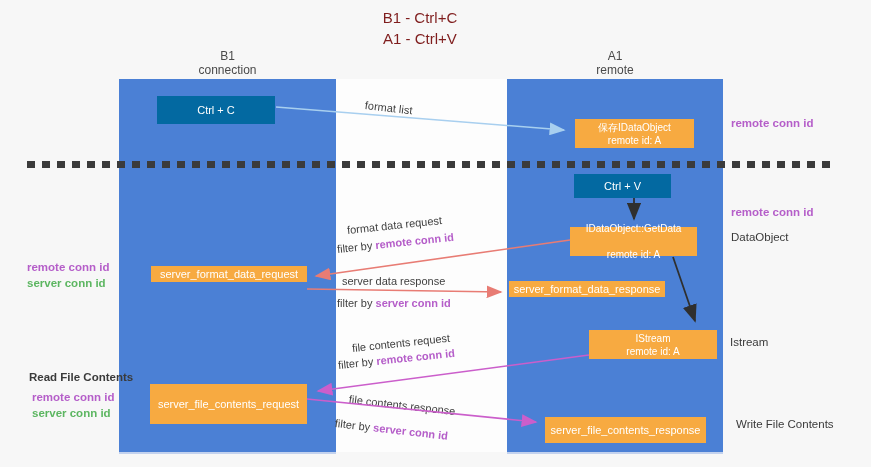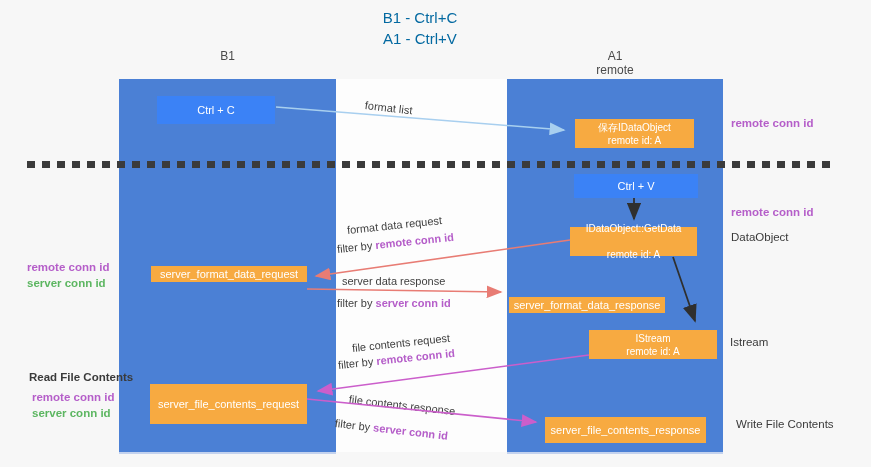--- a/index.html
+++ b/index.html
@@ -6,21 +6,21 @@
   body{
     width:871px;height:467px;position:relative;overflow:hidden;
     background:#f7f7f7;
     font-family:"Liberation Sans", sans-serif;
     -webkit-font-smoothing:antialiased;
   }
   .abs{position:absolute;}
   
   .title{
     left:300px;top:7px;width:240px;text-align:center;
-    font-size:15px;line-height:21px;color:#0369a1;
+    font-size:15px;line-height:21px;color:#7f1d1d;
   }
   
   .col-header{
     top:49px;text-align:center;font-size:12px;line-height:14px;color:#4a4a4a;
   }
   .col-header.left{left:119px;width:217px;}
   .col-header.right{left:507px;width:216px;}
   
   .mid-strip{left:336px;top:79px;width:171px;height:373px;background:#fdfdfd;}
   .column{
@@ -33,41 +33,42 @@
   .dashline{
     left:27px;top:161px;width:807px;height:7px;z-index:5;
     background:repeating-linear-gradient(90deg,#3b3b3b 0 8px,transparent 8px 15px);
   }
   
   .node{
     z-index:6;display:flex;flex-direction:column;justify-content:center;
     text-align:center;color:#fff;font-size:11px;line-height:13px;
   }
   .node.orange{background:#f7aa41;}
-  .node.green{background:#3b82f6;}
+  .node.green{background:#0369a1;}
   .node.small{font-size:10px;}
   
   .lbl{font-size:11.5px;color:#3a3a3a;white-space:nowrap;z-index:7;}
   .purple{color:#b55ec9;font-weight:bold;}
   .greenid{color:#5cb661;font-weight:bold;}
   .flow{font-size:11px;color:#3f3f3f;white-space:nowrap;z-index:7;transform-origin:left center;}
   .rot-up{transform:rotate(-6deg);}
   .rot-down{transform:rotate(6.5deg);}
   svg.arrows{left:0;top:0;z-index:8;pointer-events:none;}
 </style>
 </head>
 <body>
 
 <div class="abs title">
   <div>B1 - Ctrl+C</div>
   <div>A1 - Ctrl+V</div>
 </div>
 
 <div class="abs col-header left">
   <div>B1</div>
+  <div>connection</div>
 </div>
 <div class="abs col-header right">
   <div>A1</div>
   <div>remote</div>
 </div>
 
 <div class="abs mid-strip"></div>
 <div class="abs column left"></div>
 <div class="abs column right"></div>
 
@@ -75,34 +76,34 @@
 
 <div class="abs node green" style="left:157px;top:96px;width:118px;height:28px;">
   <div>Ctrl + C</div>
 </div>
 
 <div class="abs node orange small" style="left:575px;top:119px;width:119px;height:29px;">
   <div>保存IDataObject</div>
   <div>remote id: A</div>
 </div>
 
-<div class="abs node green" style="left:574px;top:174px;width:124px;height:24px;">
+<div class="abs node green" style="left:574px;top:174px;width:97px;height:24px;">
   <div>Ctrl + V</div>
 </div>
 
 <div class="abs node orange small" style="left:570px;top:227px;width:127px;height:29px;gap:13px;">
   <div>IDataObject::GetData</div>
   <div>remote id: A</div>
 </div>
 
 <div class="abs node orange" style="left:151px;top:266px;width:156px;height:16px;">
   <div>server_format_data_request</div>
 </div>
 
-<div class="abs node orange" style="left:509px;top:281px;width:156px;height:16px;margin-top:16px;">
+<div class="abs node orange" style="left:509px;top:281px;width:156px;height:16px;">
   <div>server_format_data_response</div>
 </div>
 
 <div class="abs node orange small" style="left:589px;top:330px;width:128px;height:29px;">
   <div>IStream</div>
   <div>remote id: A</div>
 </div>
 
 <div class="abs node orange" style="left:150px;top:384px;width:157px;height:40px;">
   <div>server_file_contents_request</div>

